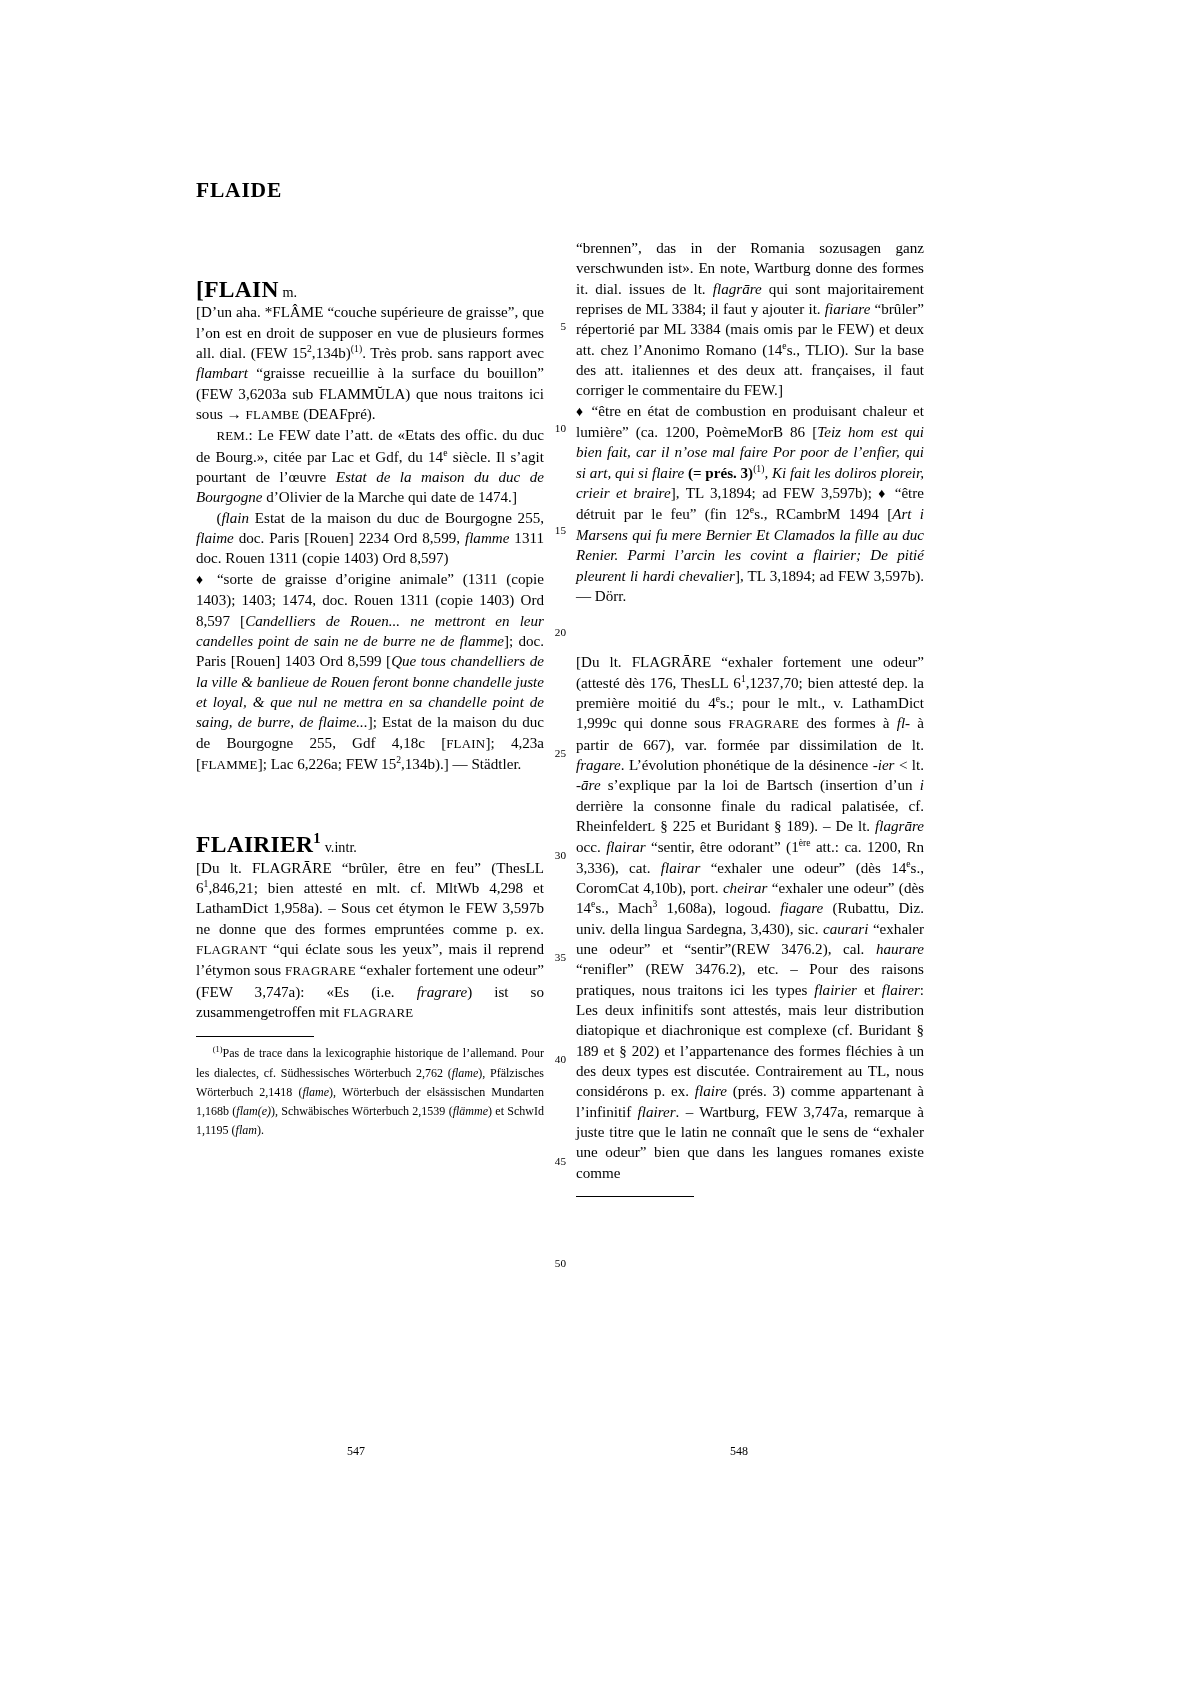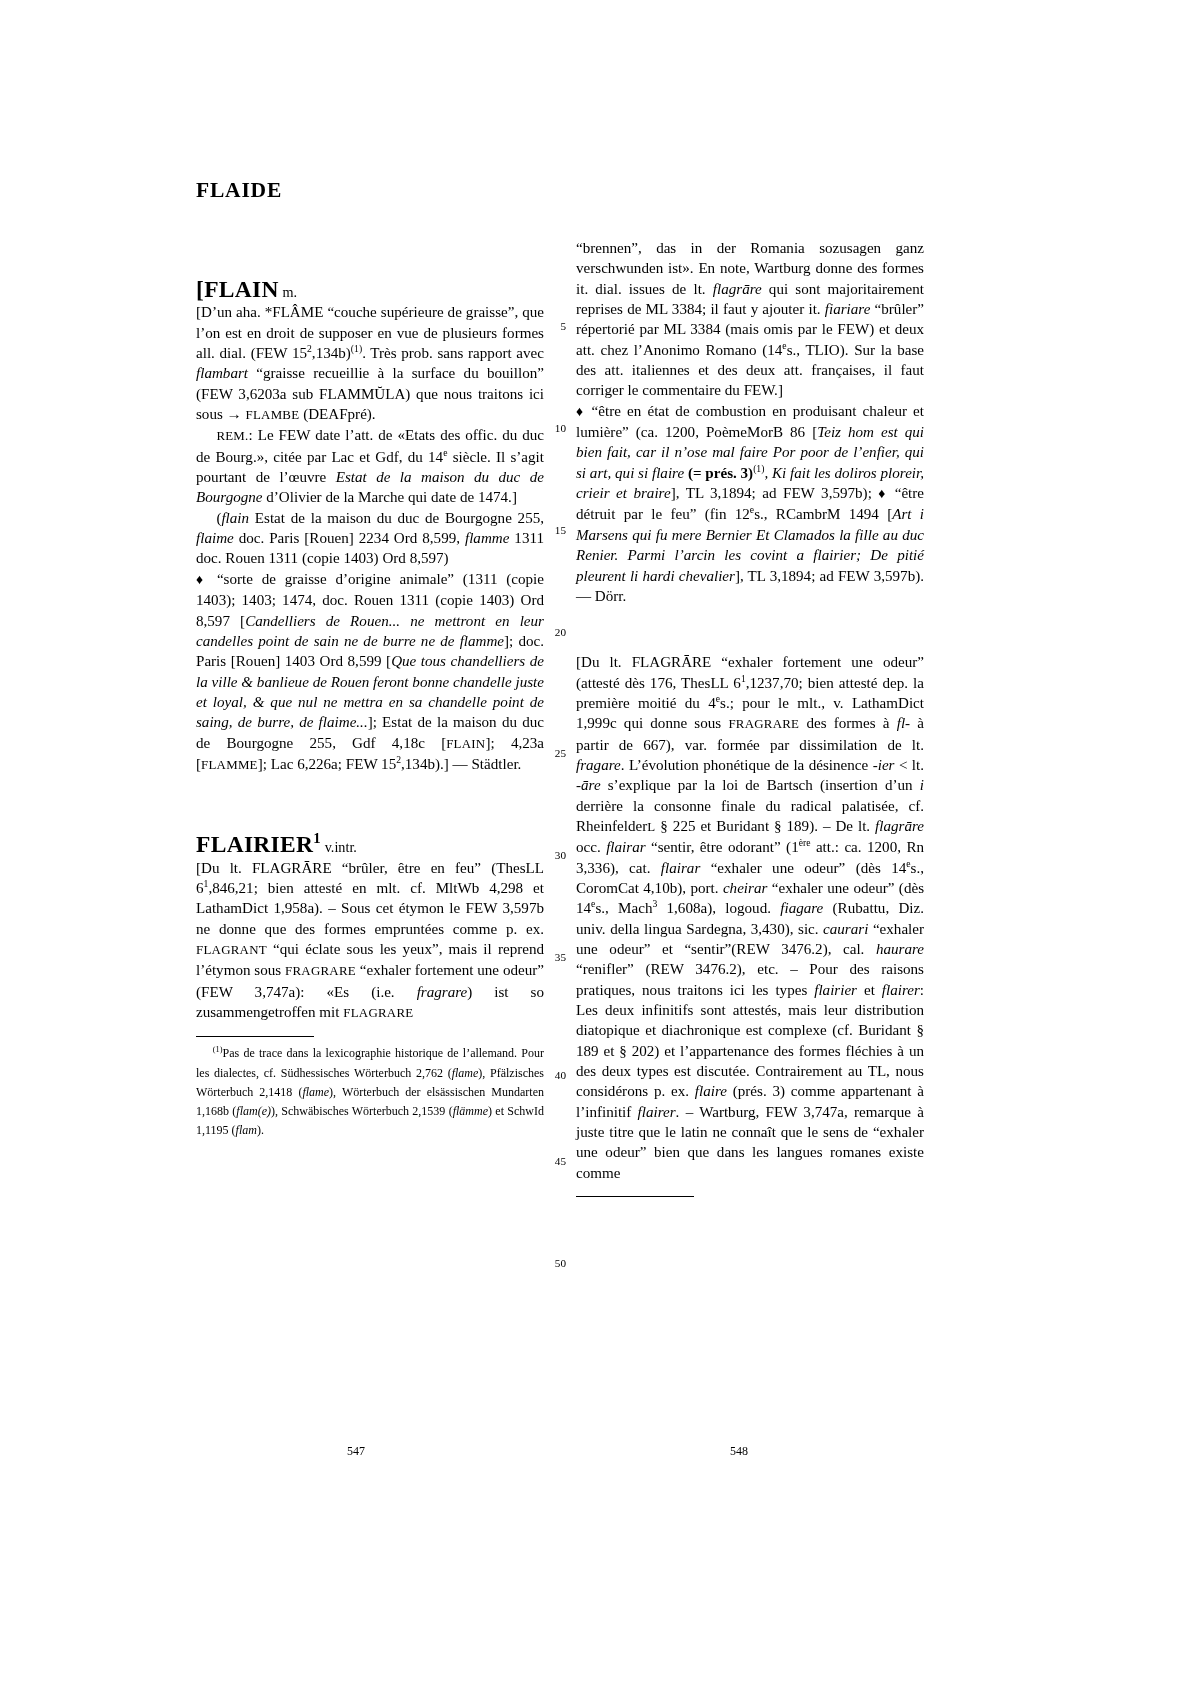--- a/index.html
+++ b/index.html
@@ -172,21 +172,21 @@
     </div>
 
     <div class="linenums">
       <span style="top:82px;">5</span>
       <span style="top:184px;">10</span>
       <span style="top:286px;">15</span>
       <span style="top:388px;">20</span>
       <span style="top:509px;">25</span>
       <span style="top:611px;">30</span>
       <span style="top:713px;">35</span>
-      <span style="top:815px;margin-top:16px;">40</span>
+      <span style="top:815px;">40</span>
       <span style="top:917px;">45</span>
       <span style="top:1019px;">50</span>
     </div>
 
     <div class="col col-right">
 
       <p><span>“brennen”, das in der Romania sozusagen ganz verschwunden ist». En note, Wartburg donne des formes it. dial. issues de lt. </span><span class="it">flagrāre</span><span> qui sont majoritairement reprises de ML 3384; il faut y ajouter it. </span><span class="it">fiariare</span><span> “brûler” répertorié par ML 3384 (mais omis par le FEW) et deux att. chez l’Anonimo Romano (14</span><sup>e</sup><span>s., TLIO). Sur la base des att. italiennes et des deux att. françaises, il faut corriger le commentaire du FEW.]</span></p>
 
       <p><span class="diamond">♦</span><span> “être en état de combustion en produisant chaleur et lumière” (ca. 1200, PoèmeMorB 86 [</span><span class="it">Teiz hom est qui bien fait, car il n’ose mal faire Por poor de l’enfier, qui si art, qui si flaire</span><b> (= prés. 3)</b><sup>(1)</sup><span class="it">, Ki fait les doliros ploreir, crieir et braire</span><span>], TL 3,1894; ad FEW 3,597b); </span><span class="diamond">♦</span><span> “être détruit par le feu” (fin 12</span><sup>e</sup><span>s., RCambrM 1494 [</span><span class="it">Art i Marsens qui fu mere Bernier Et Clamados la fille au duc Renier. Parmi l’arcin les covint a flairier; De pitié pleurent li hardi chevalier</span><span>], TL 3,1894; ad FEW 3,597b). — Dörr.</span></p>
 

